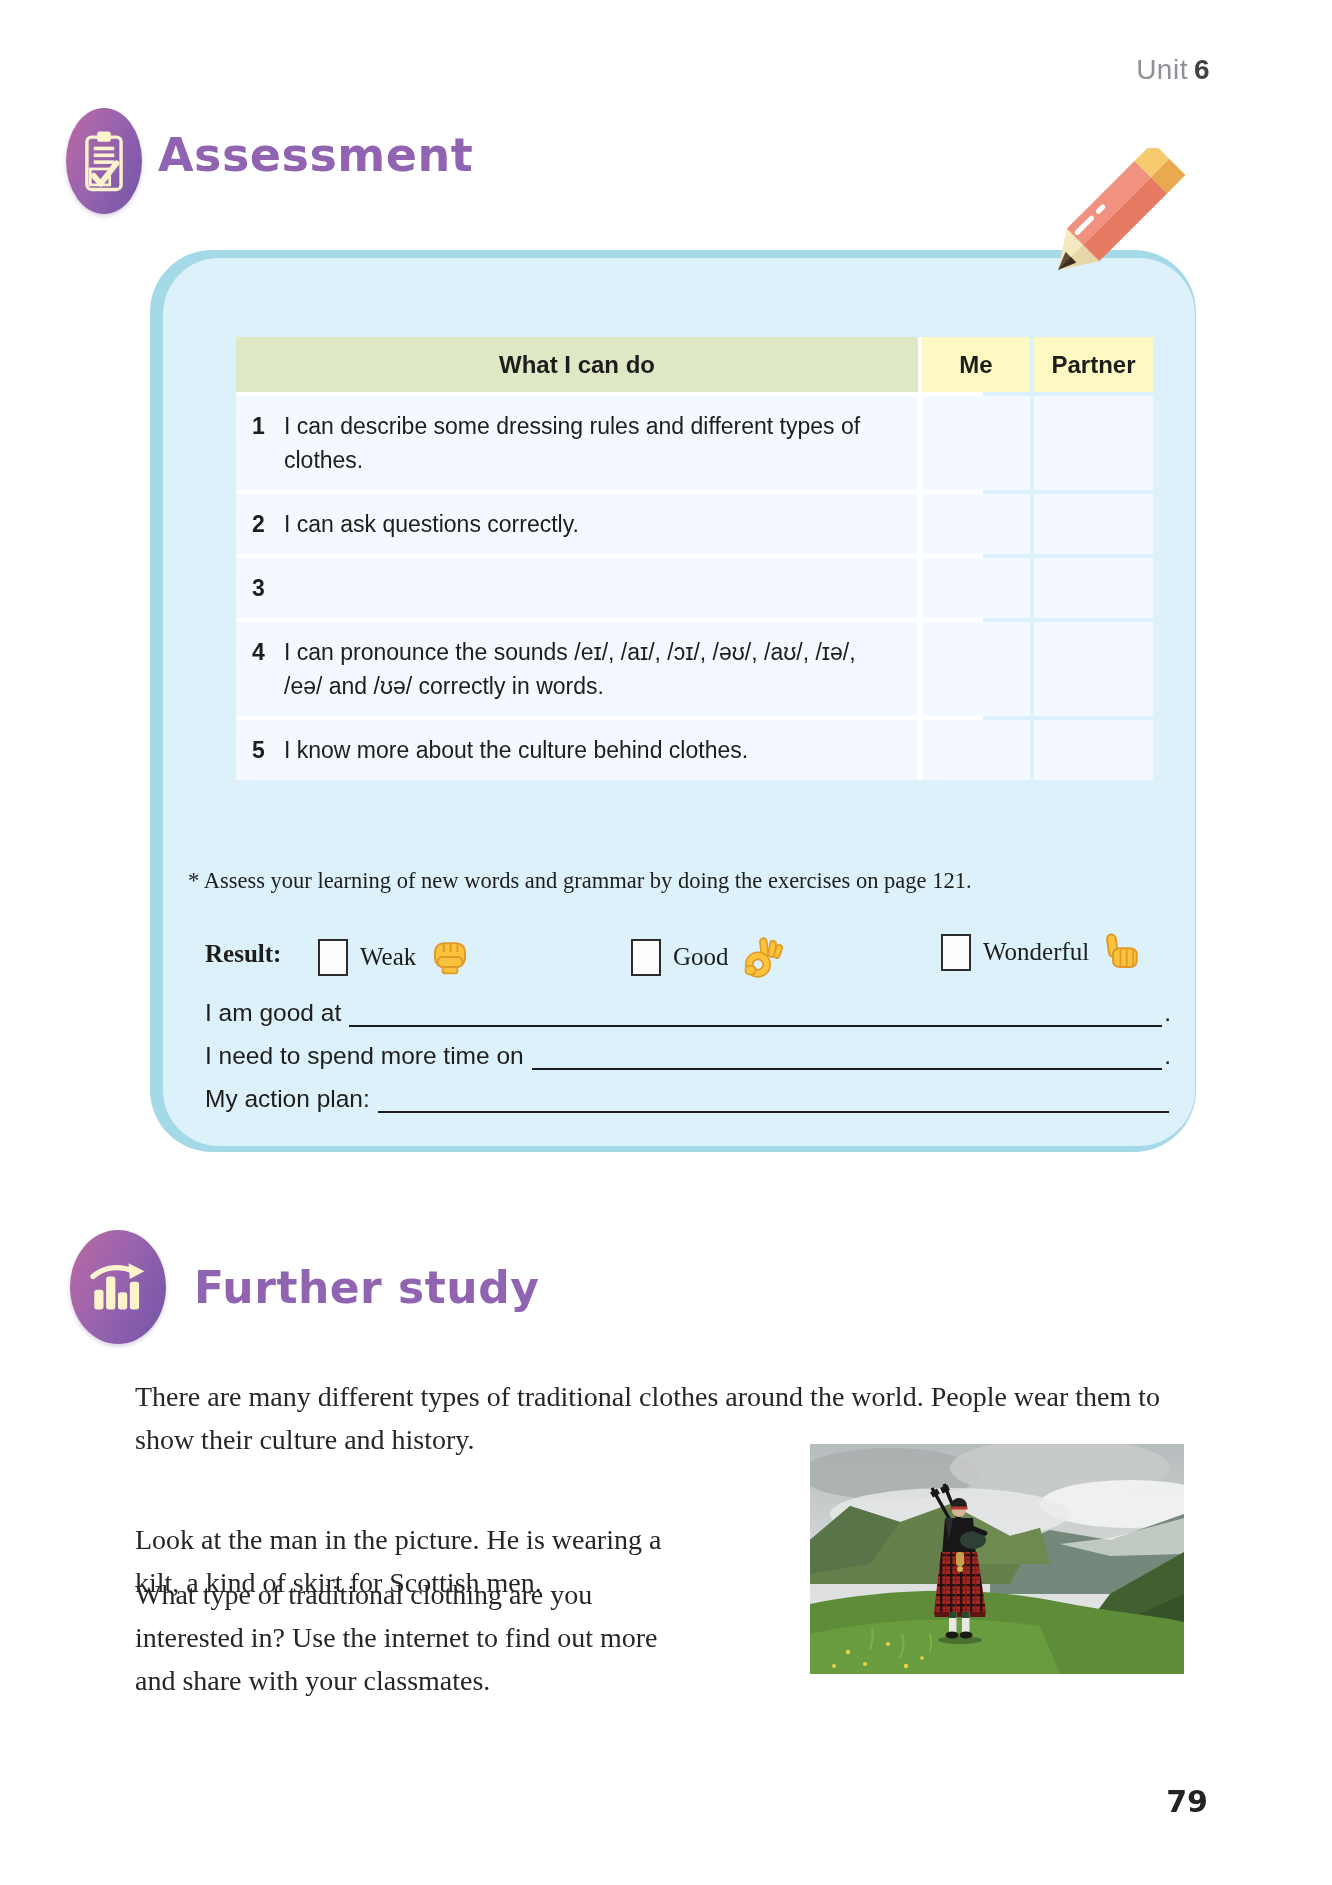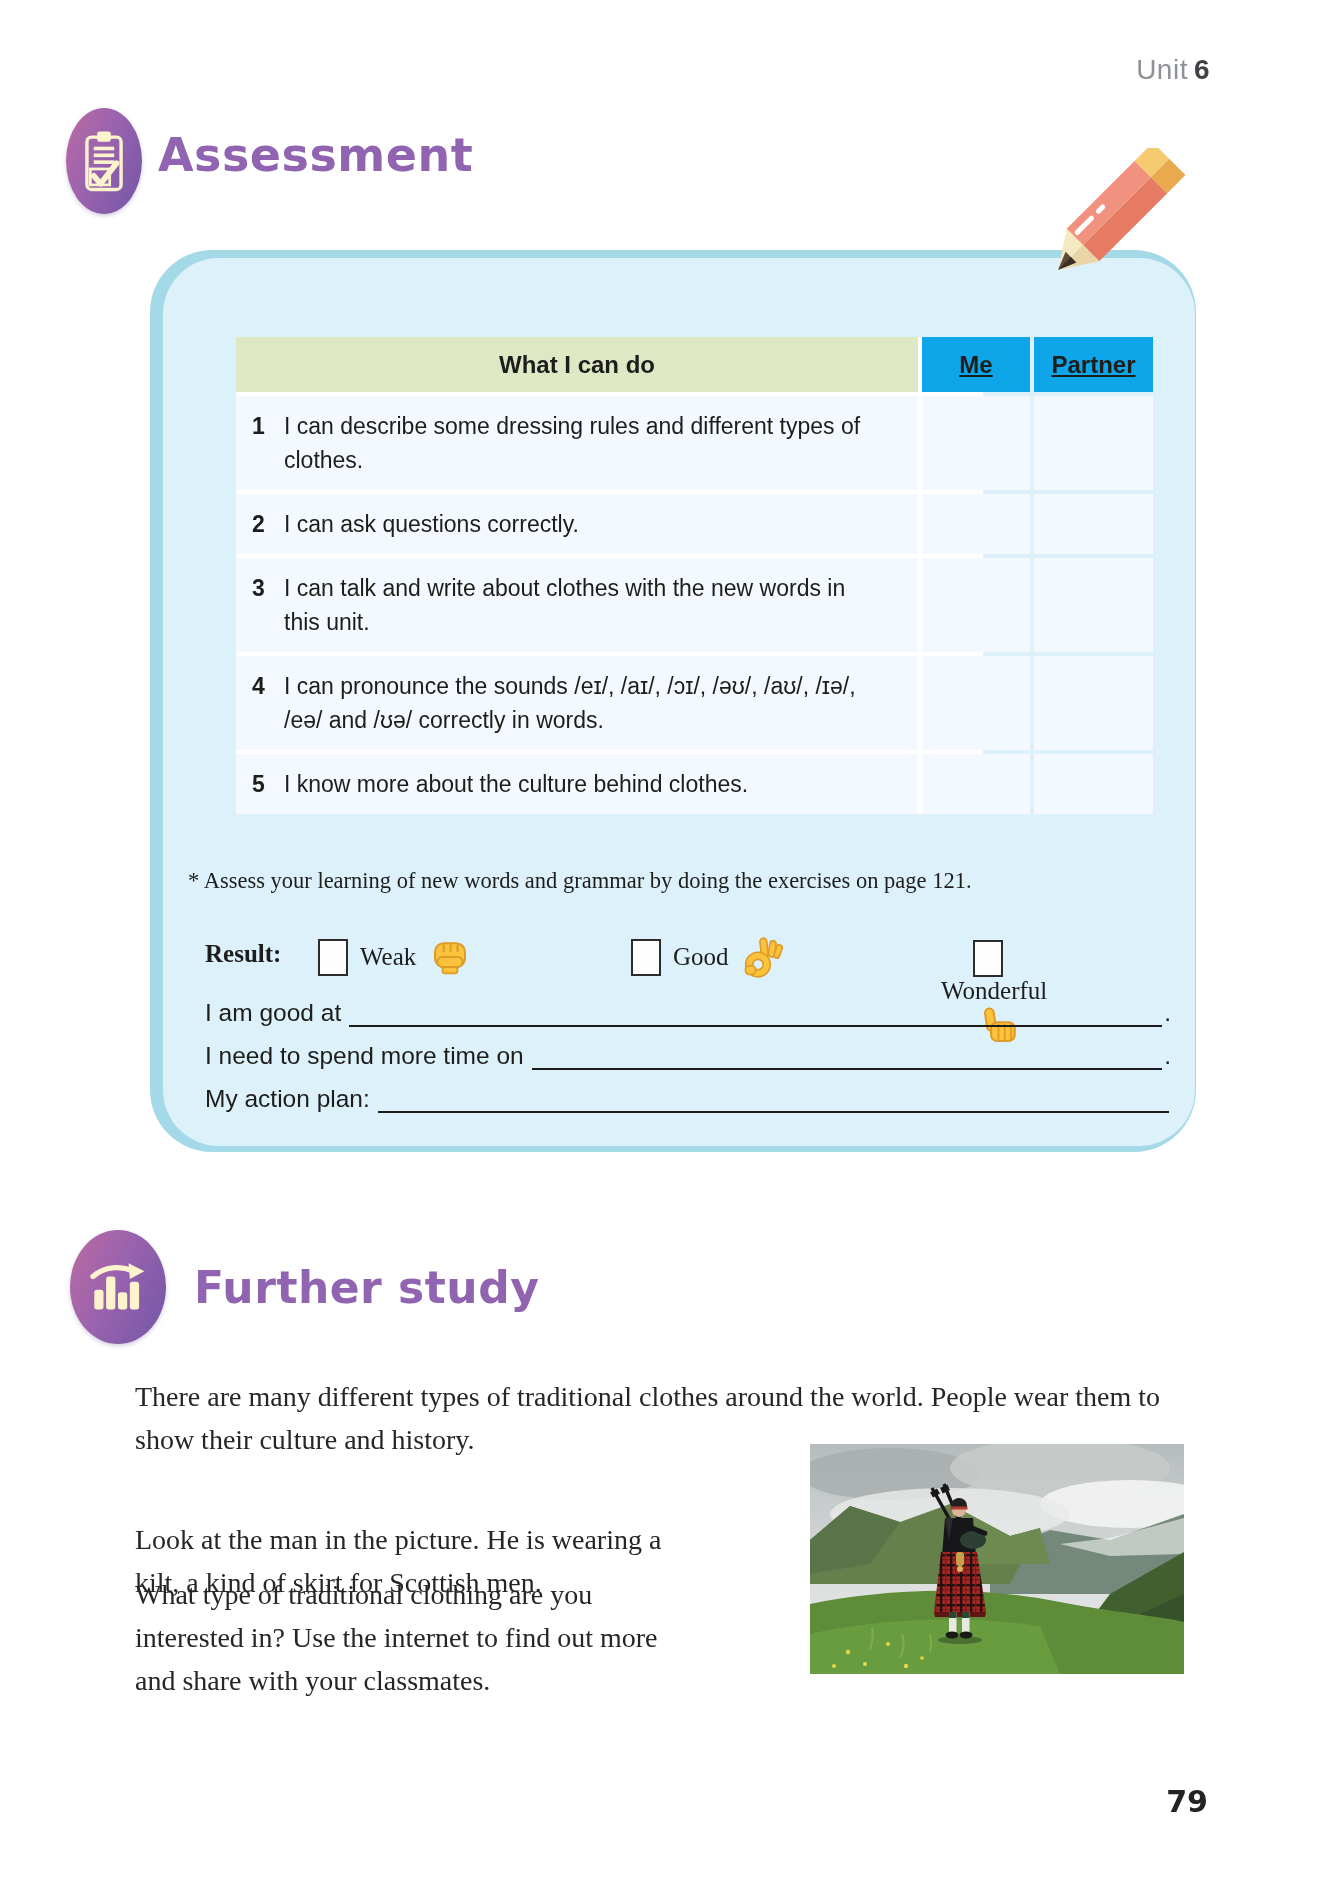--- a/index.html
+++ b/index.html
@@ -32,38 +32,38 @@
   
   .assess-table{
     left:236px;top:337px;width:747px;
     display:grid;grid-template-columns:682px 108px 119px;gap:4px;
     background:#ffffff;
   }
   .th{
     background:#dfe8c5;display:flex;align-items:center;justify-content:center;
     font-weight:700;font-size:24px;color:#1d1d1b;height:55px;
   }
-  .th.side{background:#0ea5e9;text-decoration:underline;}
+  .th.side{background:#fef9c3;}
   .cell{background:#f3f9fe;}
   .cell.main{display:flex;padding:13px 10px 13px 16px;}
   .row-num{font-weight:700;font-size:23px;color:#1d1d1b;width:32px;flex:0 0 32px;line-height:34px;}
   .row-text{font-size:23px;color:#1d1d1b;line-height:34px;max-width:600px;}
 
   
   .footnote{
     left:188px;top:868px;width:985px;font-family:"Liberation Serif",serif;
     font-size:22.5px;color:#1d1d1b;
   }
   .result-row{left:163px;top:928px;width:1032px;height:64px;}
   .result-label{position:absolute;left:42px;top:12px;font-family:"Liberation Serif",serif;font-weight:700;font-size:25px;color:#1d1d1b;}
   .opt{position:absolute;display:flex;align-items:center;}
   .opt .chk{width:26px;height:33px;background:#fdfdfd;border:2.5px solid #2c2c2c;margin-right:12px;}
   .opt .lbl{font-family:"Liberation Serif",serif;font-size:25px;color:#1d1d1b;}
   .opt svg{margin-left:14px;}
-  .opt1{left:155px;top:8px;} .opt2{left:468px;top:8px;} .opt3{left:778px;top:12px;flex-direction:column;}
+  .opt1{left:155px;top:8px;} .opt2{left:468px;top:8px;} .opt3{left:778px;top:3px;}
 
   .fill-line{position:absolute;left:205px;width:966px;display:flex;align-items:flex-end;
     font-size:24.5px;color:#1d1d1b;height:34px;}
   .fill-line .lbl{white-space:nowrap;}
   .fill-line .line{flex:1;border-bottom:2px solid #1c1c1c;height:28px;margin-left:8px;}
   .fill-line .suffix{margin-left:2px;}
   .fl1{top:993px;text-align:center;} .fl2{top:1036px;} .fl3{top:1079px;}
 
   
   .para{
@@ -127,21 +127,20 @@
 
   <div class="cell main">
     <span class="row-num">2</span>
     <span class="row-text">I can ask questions correctly.</span>
   </div>
   <div class="cell"></div>
   <div class="cell"></div>
 
   <div class="cell main">
     <span class="row-num">3</span>
-    <span class="row-text">I can talk and write about clothes with the new words in this unit.</span>
   </div>
   <div class="cell"></div>
   <div class="cell"></div>
 
   <div class="cell main">
     <span class="row-num">4</span>
     <span class="row-text">I can pronounce the sounds /eɪ/, /aɪ/, /ɔɪ/, /əʊ/, /aʊ/, /ɪə/, /eə/ and /ʊə/ correctly in words.</span>
   </div>
   <div class="cell"></div>
   <div class="cell"></div>

